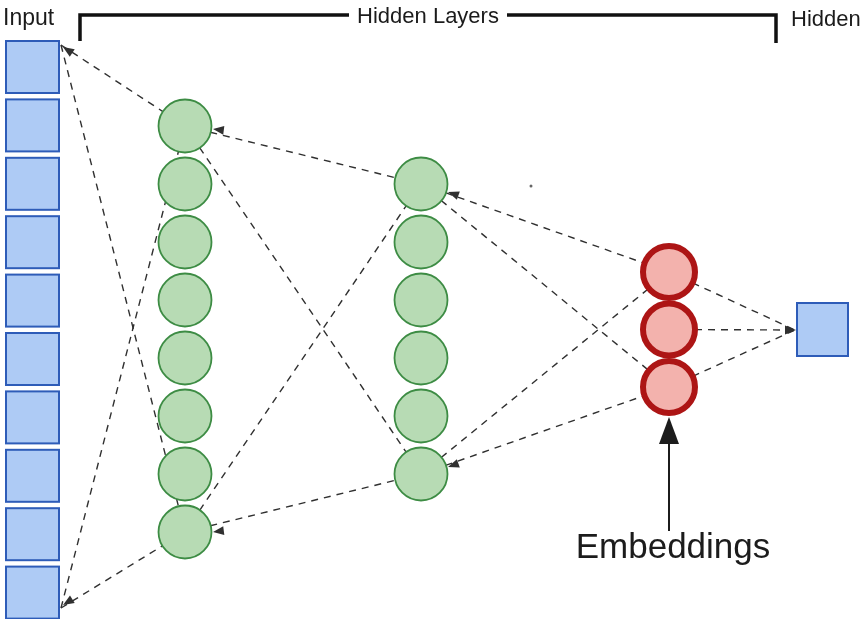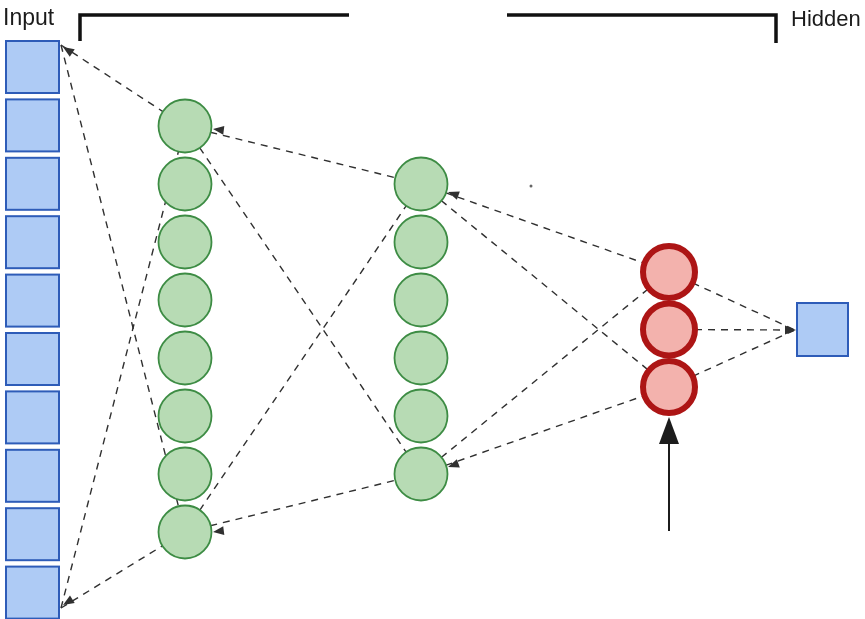--- a/index.html
+++ b/index.html
@@ -78,14 +78,16 @@
       <polygon points="213,532 223.24,526.27 224.32,535.0899999999999" fill="#303030"></polygon>
       <polygon points="448,192 459.825,191.4 456.85499999999996,199.85999999999999" fill="#303030"></polygon>
       <polygon points="448,467 456.85499999999996,459.14 459.825,467.6" fill="#303030"></polygon>
       <polygon points="796,330 785,334.5 785,325.5" fill="#303030"></polygon>
       <line x1="669" y1="531" x2="669" y2="442" stroke="#1c1c1c" stroke-width="2"></line>
       <polygon points="669,417 659,444 679,444" fill="#1c1c1c"></polygon>
       <circle cx="531" cy="186" r="1.5" fill="#666666"></circle>
     </svg>
 
   <div class="lbl lbl-input">Input</div>
+  <div class="lbl lbl-hidden">Hidden Layers</div>
   <div class="lbl lbl-output">Hidden</div>
+  <div class="lbl lbl-embeddings">Embeddings</div>
 </div>
 
 </body></html>

